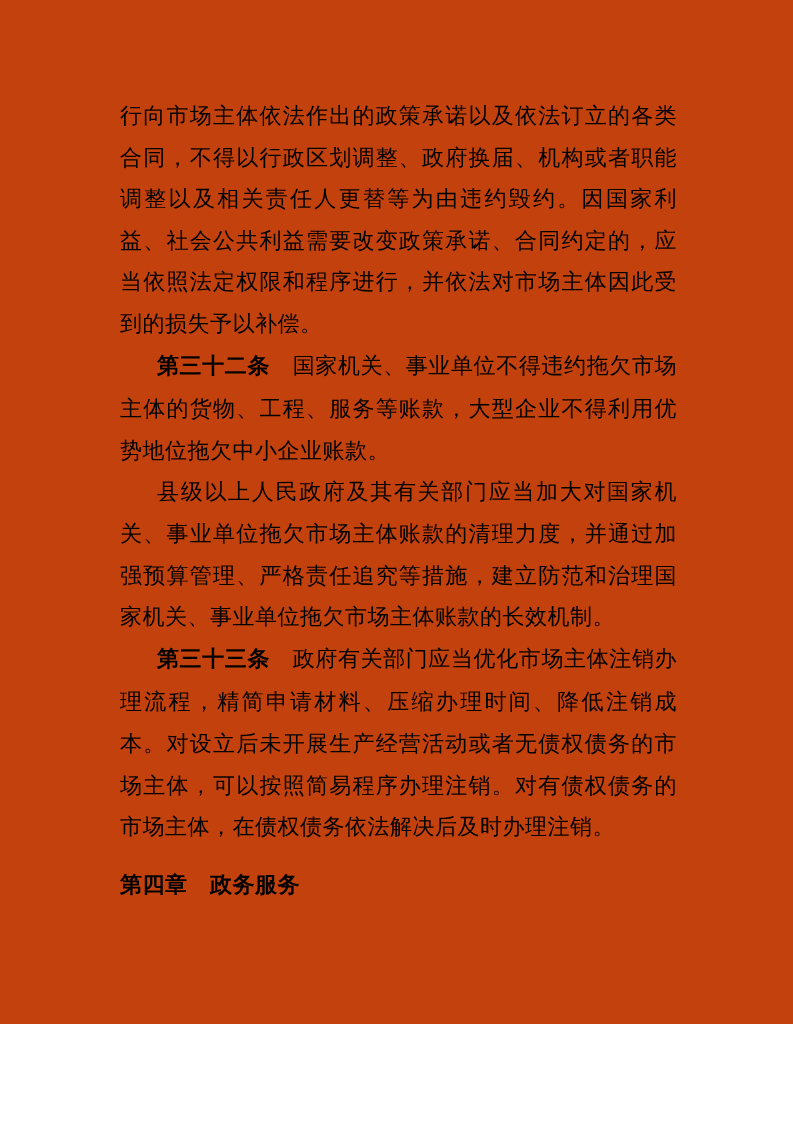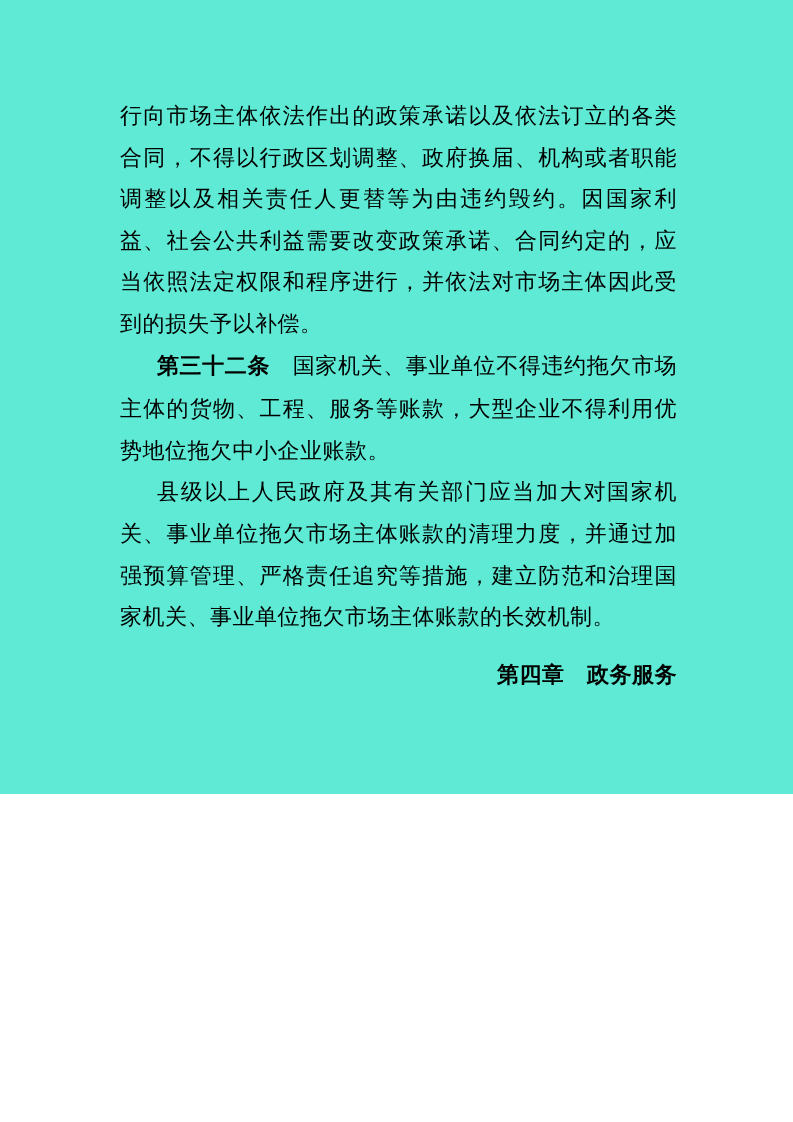--- a/index.html
+++ b/index.html
@@ -3,22 +3,22 @@
 <meta charset="utf-8">
 <style>
   html, body {
     margin: 0;
     padding: 0;
     background: #ffffff;
   }
   .page {
     position: relative;
     width: 793px;
-    height: 794px;
-    background: #5eead4;
+    height: 1024px;
+    background: #c2410c;
     color: #000000;
     font-family: "Liberation Serif", "DejaVu Serif", serif;
     overflow: hidden;
   }
   .content {
     position: absolute;
     left: 120px;
     top: 95px;
     width: 557px;
     font-size: 22px;
@@ -35,21 +35,21 @@
   .para.no-indent {
     text-indent: 0;
   }
   .term {
     font-weight: 700;
     font-family: Liberation Mono, monospace;
   }
   .chapter-heading {
     margin: 16px 0 17px 0;
     text-indent: 0;
-    text-align: right;
+    text-align: left;
     font-weight: 700;
     font-family: "Liberation Sans", "DejaVu Sans", sans-serif;
   }
   .page-number {
     position: absolute;
     left: 642px;
     top: 1040px;
     font-size: 15px;
     line-height: 18px;
     letter-spacing: 1.5px;
@@ -62,20 +62,21 @@
 
 <div class="page">
   <div class="content">
 
     <p class="para no-indent"><span>行向市场主体依法作出的政策承诺以及依法订立的各类合同，不得以行政区划调整、政府换届、机构或者职能调整以及相关责任人更替等为由违约毁约。因国家利益、社会公共利益需要改变政策承诺、合同约定的，应当依照法定权限和程序进行，并依法对市场主体因此受到的损失予以补偿。</span></p>
 
     <p class="para"><span class="term">第三十二条</span><span>　国家机关、事业单位不得违约拖欠市场主体的货物、工程、服务等账款，大型企业不得利用优势地位拖欠中小企业账款。</span></p>
 
     <p class="para"><span>县级以上人民政府及其有关部门应当加大对国家机关、事业单位拖欠市场主体账款的清理力度，并通过加强预算管理、严格责任追究等措施，建立防范和治理国家机关、事业单位拖欠市场主体账款的长效机制。</span></p>
 
+    <p class="para"><span class="term">第三十三条</span><span>　政府有关部门应当优化市场主体注销办理流程，精简申请材料、压缩办理时间、降低注销成本。对设立后未开展生产经营活动或者无债权债务的市场主体，可以按照简易程序办理注销。对有债权债务的市场主体，在债权债务依法解决后及时办理注销。</span></p>
 
 
     <p class="para chapter-heading"><span>第四章　政务服务</span></p>
 
 
   </div>
 
   <div class="page-number">- 9 -</div>
 </div>
 

